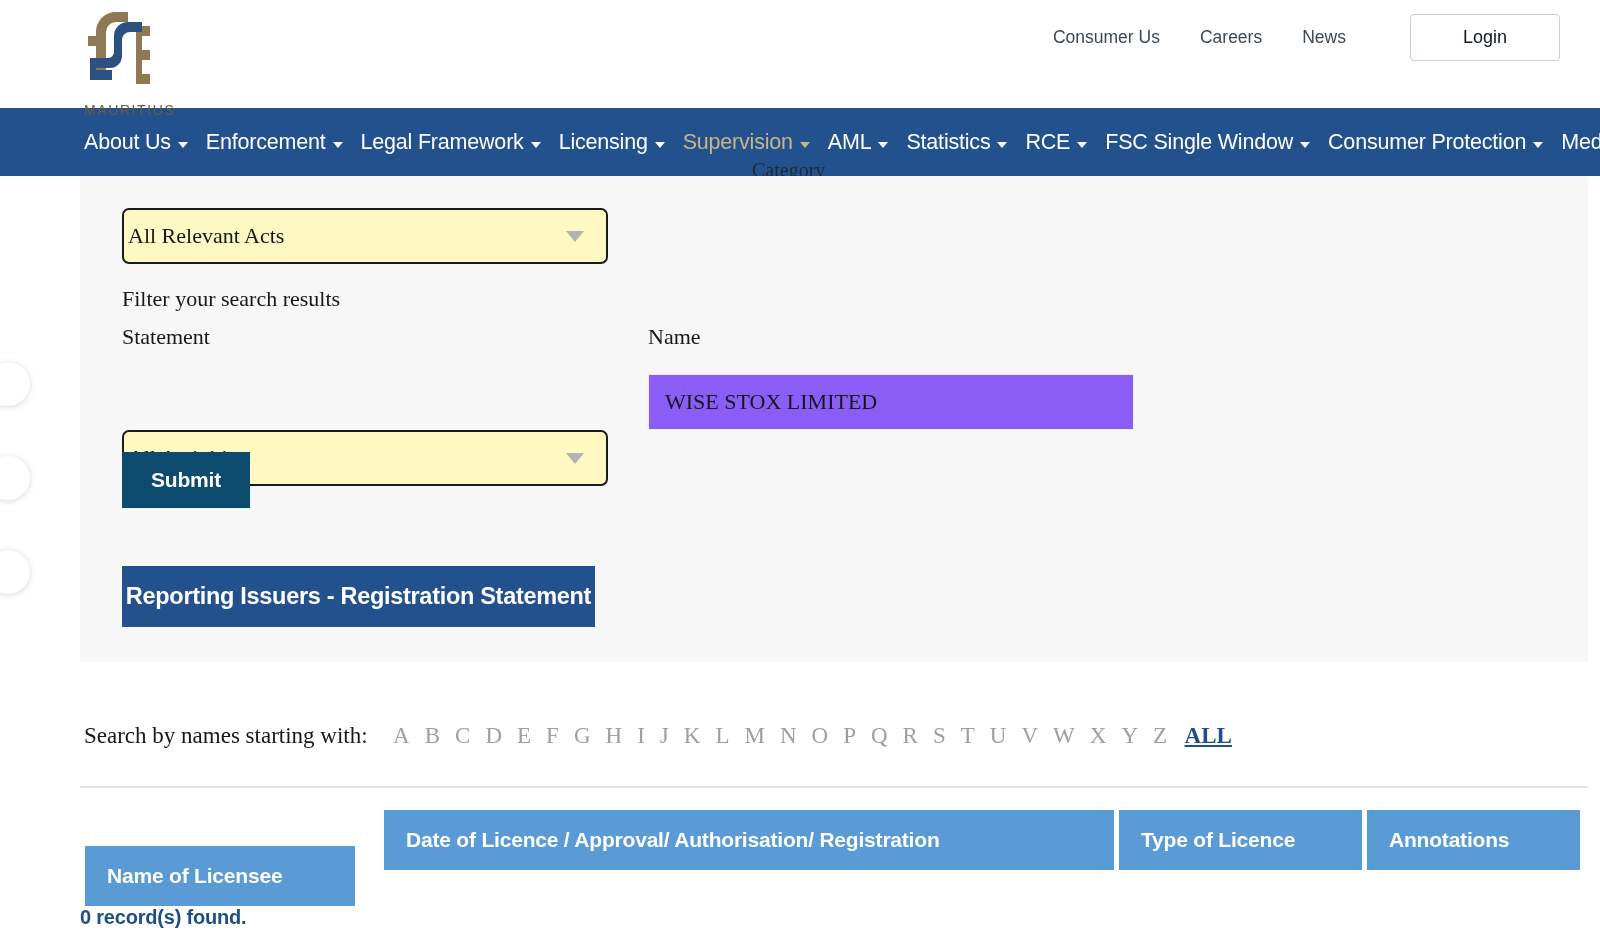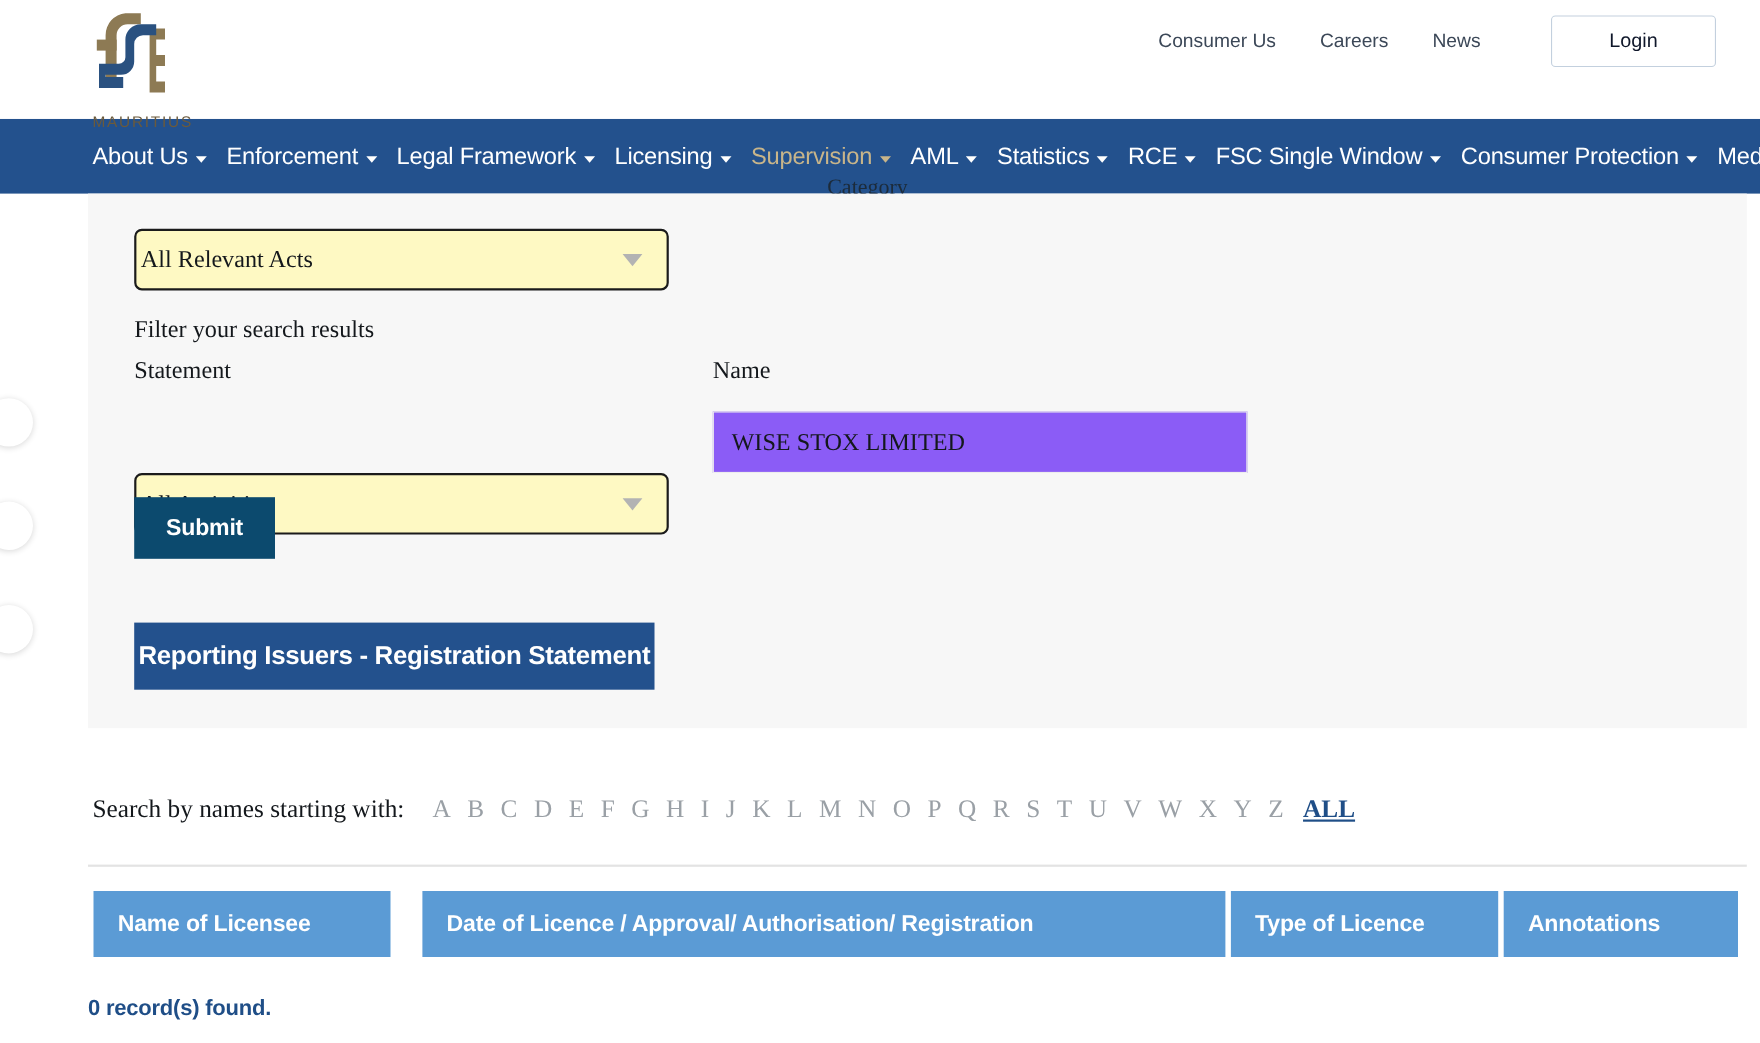--- a/index.html
+++ b/index.html
@@ -253,21 +253,21 @@
     font-weight: bold;
     font-size: 21px;
     display: flex;
     align-items: center;
     padding: 0 22px;
     height: 60px;
     letter-spacing: -0.2px;
     white-space: nowrap;
     cursor: pointer;
   }
-  .th-0 { width: 270px; }
+  .th-0 { width: 270px; margin-top: 36px; }
   .th-1 { width: 730px; margin-left: 24px; }
   .th-2 { width: 243px; }
   .th-3 { width: 213px; }
 
   .records {
     position: absolute;
     left: 80px; top: 906px;
     font-family: "Liberation Sans", sans-serif;
     font-weight: bold;
     font-size: 20px;

